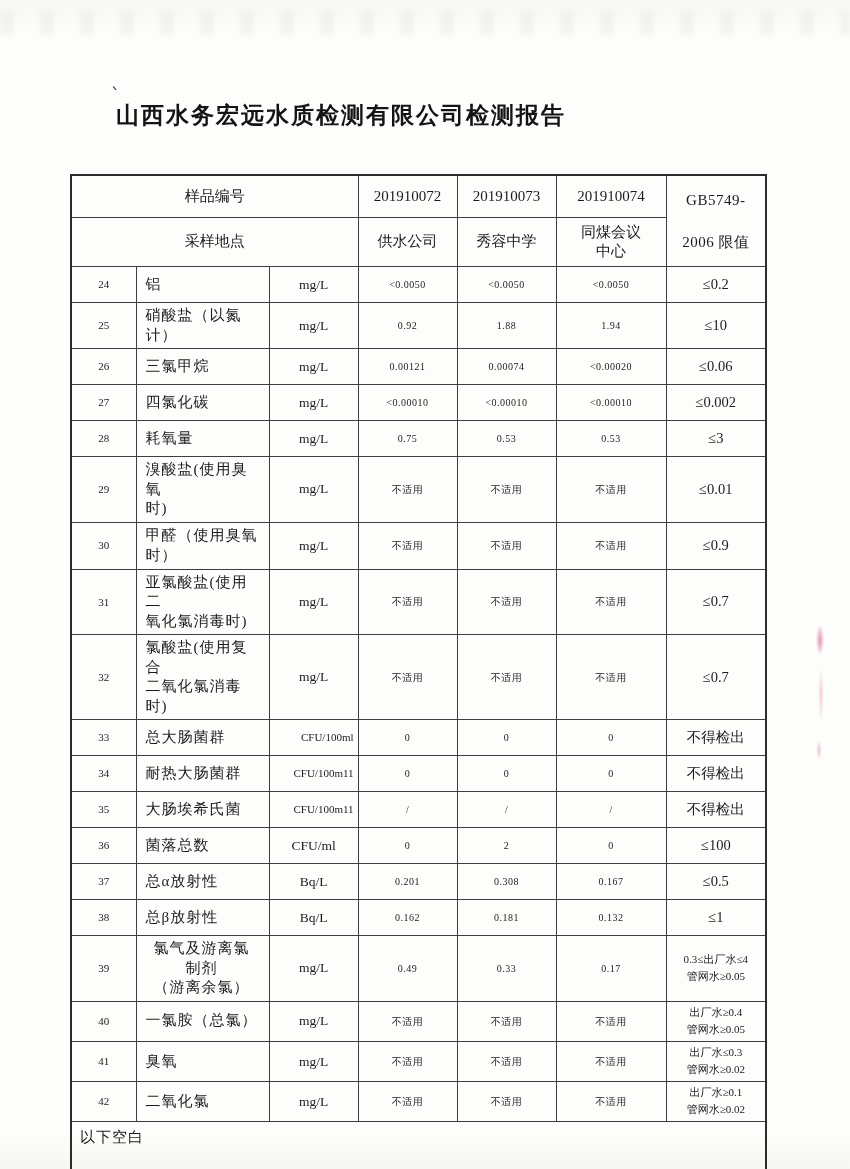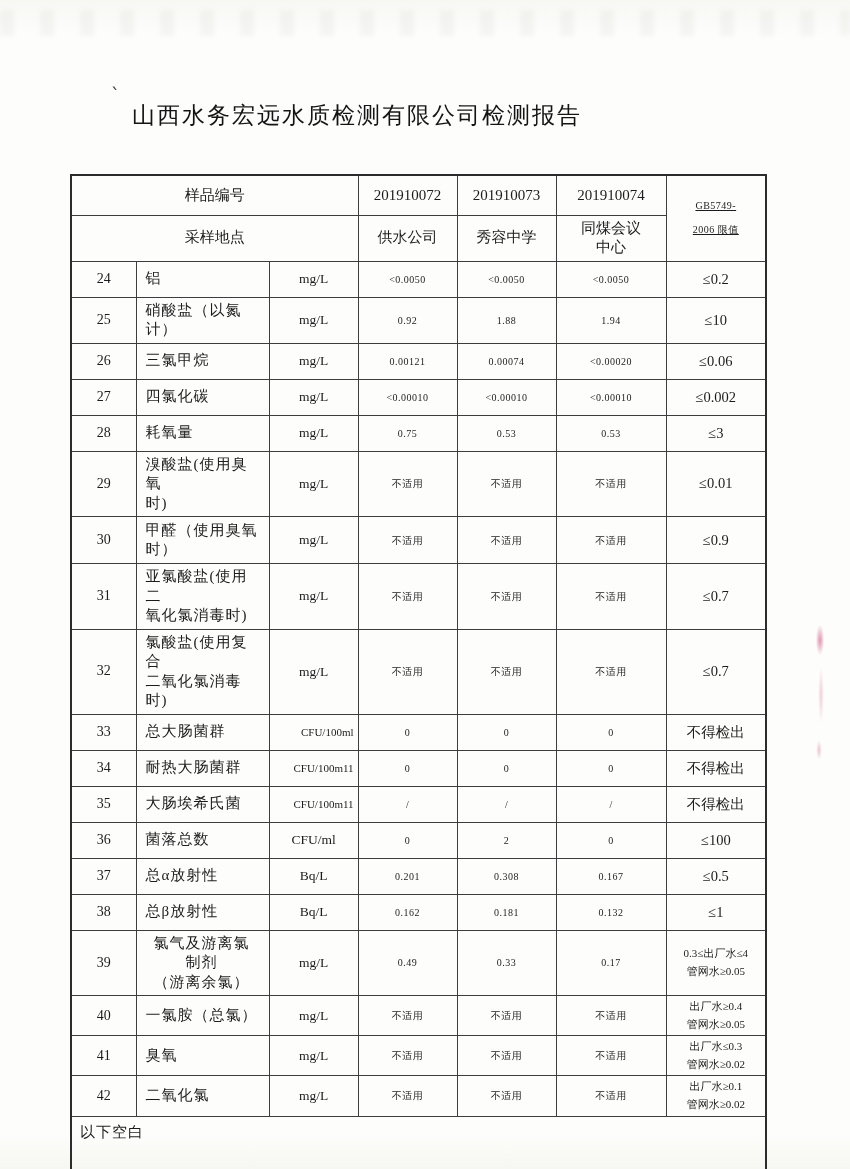--- a/index.html
+++ b/index.html
@@ -13,24 +13,24 @@
   }
   .page { position:relative; width:850px; height:1169px;
     background:linear-gradient(180deg,#f7f7f4 0%, #fdfdfb 3%, #fdfdfb 97%, #f6f6f2 100%); }
 
   .noise-mark{
     position:absolute; left:110px; top:84px;
     font-size:18px; color:#444; font-family:"DejaVu Sans Mono",monospace;
   }
 
   .title{
-    position:absolute; left:16px; top:100px; width:682px;
+    position:absolute; left:0; top:100px; width:682px;
     text-align:center;
     font-family:"Liberation Sans","DejaVu Sans",sans-serif;
-    font-weight:normal; font-size:23px; letter-spacing:2px;
+    font-weight:bold; font-size:23px; letter-spacing:2px;
     color:#141414;
   }
 
   .meta-row{
     position:absolute; left:82px; top:146px; width:683px;
     display:flex; justify-content:space-between; align-items:baseline;
     font-family:"Liberation Sans","DejaVu Sans",sans-serif;
     font-weight:bold; font-size:16px; color:#1a1a1a;
   }
   .report-no .num{ font-family:"Liberation Serif","DejaVu Serif",serif; font-weight:bold; letter-spacing:1px; }
@@ -41,23 +41,23 @@
     border:2px solid #2c2c2c;
   }
   td{
     border:1px solid #3d3d3d;
     text-align:center; vertical-align:middle;
     font-size:15px; line-height:1.3;
     padding:3px 4px;
     color:#1c1c1c;
   }
   tr.hrow td{ height:40px; }
-  .limit-head{ white-space:pre-line; line-height:24px; font-size:10px; letter-spacing:.5px;text-decoration:underline; }
+  .limit-head{ white-space:pre-line; line-height:42px; font-size:15px; letter-spacing:.5px; }
   .preline{ white-space:pre-line; }
-  td.c-no{ height:36px; font-size:14px; }
+  td.c-no{ height:36px; font-size:11px; }
   td.c-name{ text-align:left; padding-left:9px; padding-right:6px; letter-spacing:1px; }
   td.c-name.center{ text-align:center; padding-left:4px; }
   td.c-unit{ font-size:13.5px; }
   td.c-unit.small-unit{ font-size:11px; letter-spacing:0;text-align:right; }
   td.c-val{ font-size:10px; letter-spacing:.5px; }
   td.c-limit{ font-size:14.5px; }
   td.c-limit.small-limit{ font-size:11px; line-height:1.6; letter-spacing:0; padding:2px 1px; }
   tr.row-2line td.c-no{ height:47px; }
   tr.row-3line td.c-no{ height:64px; }
   tr.blank-row td{

